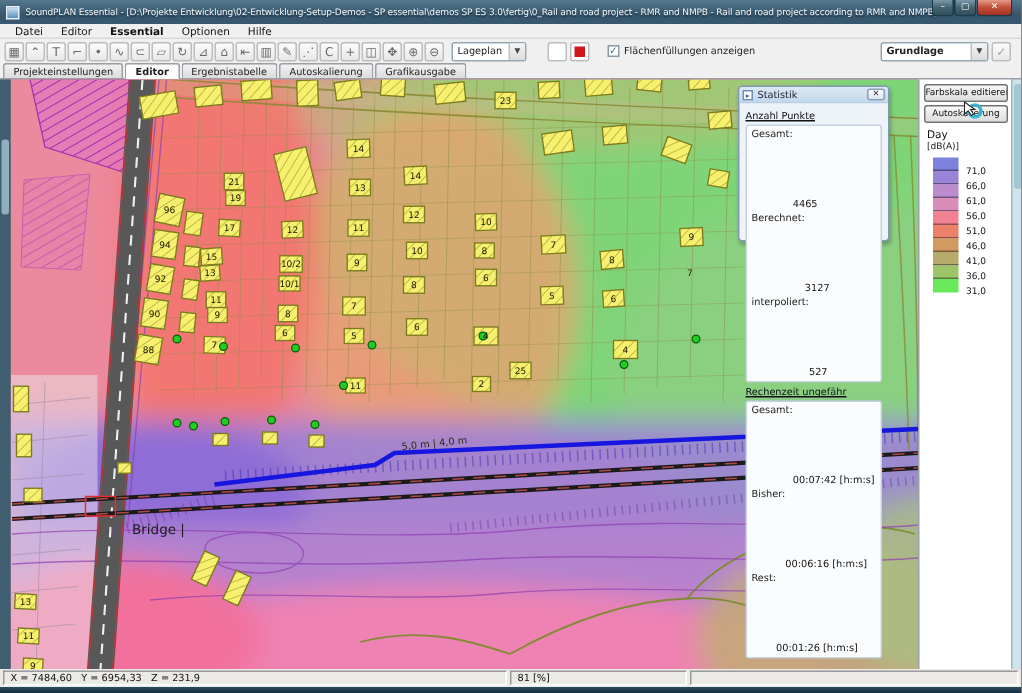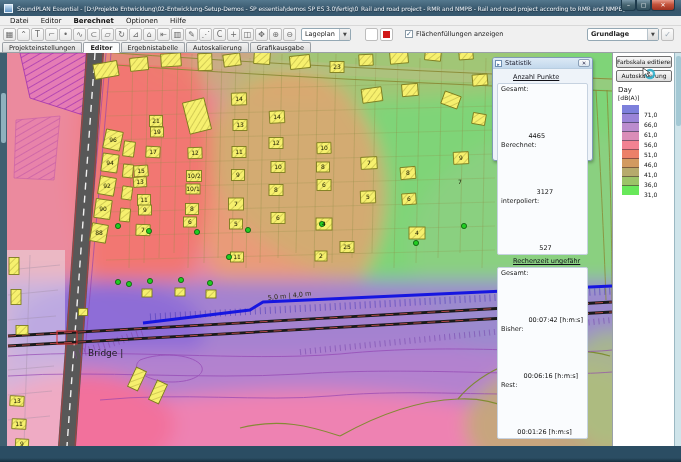--- a/index.html
+++ b/index.html
@@ -40,21 +40,21 @@
   #vscroll-left .thumb{position:absolute;left:1px;top:40px;width:5px;height:50px;background:#8fb0bd;border-radius:2px;}
   #vscroll-right{position:absolute;right:0;top:53px;width:7px;height:393px;background:#cfe4ea;border-left:1px solid #9bb8c2;}
   #vscroll-right .thumb{position:absolute;left:1px;top:3px;width:5px;height:70px;background:#a3c8d4;border-radius:2px;}
   
   #stats{position:absolute;left:492px;top:57px;width:101px;height:104px;background:#eef3f9;border:1px solid #7f9ab5;border-radius:3px;box-shadow:1px 2px 3px rgba(0,0,0,.25);font-size:6.5px;color:#111;}
   #stats-header{height:11px;background:linear-gradient(#dcE9f5,#c3d8ec);border-bottom:1px solid #b8cde0;border-radius:2px 2px 0 0;display:flex;align-items:center;padding:0 2px;}
   #stats-header .sicon{width:7px;height:7px;border:1px solid #6d8db0;background:#fff;color:#3a6aa0;font-size:5px;line-height:6px;text-align:center;margin-right:3px;flex:none;}
   #stats-title{flex:1;font-size:6.5px;color:#223;}
   #stats-close{width:12px;height:8px;border:1px solid #8aa0b8;border-radius:2px;background:linear-gradient(#fdfdfd,#dde6ef);color:#335;font-size:5.5px;line-height:7px;text-align:center;flex:none;}
   #stats-body{padding:2px 4px;}
-  .stat-heading{text-decoration:underline;margin:2px 0 2px 16px;color:#101018;}
+  .stat-heading{text-decoration:underline;margin:2px 0 2px 0;color:#101018;}
   .stat-box{background:#fafcfe;border:1px solid #c6d2e0;border-radius:2px;padding:1px 3px;margin-bottom:2px;}
   .stat-row{display:flex;line-height:9px;}
   .stat-row .lab{color:#222;}
   .stat-row .val{color:#111;margin-top:47px;}
   
   #rightpanel{position:absolute;left:612px;top:53px;width:62px;height:393px;background:#fff;border-left:1px solid #9aa0a8;}
   .rp-btn{position:absolute;left:3px;width:56px;height:12px;background:linear-gradient(#f8f8f8,#dddddd);border:1px solid #707070;border-radius:2px;font-size:6px;color:#111;text-align:center;line-height:10px;white-space:nowrap;overflow:hidden;}
   #legend-title{position:absolute;left:5px;top:33px;font-size:7px;font-weight:normal;color:#111;}
   #legend-unit{position:absolute;left:5px;top:41px;font-size:6px;color:#111;}
   #legend-bands{position:absolute;left:9px;top:52px;width:17px;}
@@ -81,21 +81,21 @@
   </div>
   <div id="wincontrols">
     <div class="wbtn min">–</div>
     <div class="wbtn max">▢</div>
     <div class="wbtn close">✕</div>
   </div>
 
   <div id="menubar">
       <div class="menu-item">Datei</div>
       <div class="menu-item">Editor</div>
-      <div class="menu-item bold">Berechnet</div>
+      <div class="menu-item bold">Essential</div>
       <div class="menu-item">Optionen</div>
       <div class="menu-item">Hilfe</div>
     </div>
 
   <div id="toolbar">
     <span id="tb-icons" style="display:flex">
         <div class="tbtn">▦</div>
         <div class="tbtn">⌃</div>
         <div class="tbtn">T</div>
         <div class="tbtn">⌐</div>
@@ -638,14 +638,19 @@
       <div class="legend-label" style="top: 68px;">66,0</div>
       <div class="legend-label" style="top: 78px;">61,0</div>
       <div class="legend-label" style="top: 88px;">56,0</div>
       <div class="legend-label" style="top: 98px;">51,0</div>
       <div class="legend-label" style="top: 108px;">46,0</div>
       <div class="legend-label" style="top: 118px;">41,0</div>
       <div class="legend-label" style="top: 128px;">36,0</div>
       <div class="legend-label" style="top: 138px;">31,0</div>
     </div>
 
+  <div id="statusbar">
+    <div class="sseg" id="seg-coords">X = 7484,60   Y = 6954,33   Z = 231,9</div>
+    <div class="sseg" id="seg-progress">81 [%]</div>
+    <div class="sseg" id="seg-rest"></div>
+  </div>
   <div id="bottomedge"></div>
 </div>
 
 </body></html>

